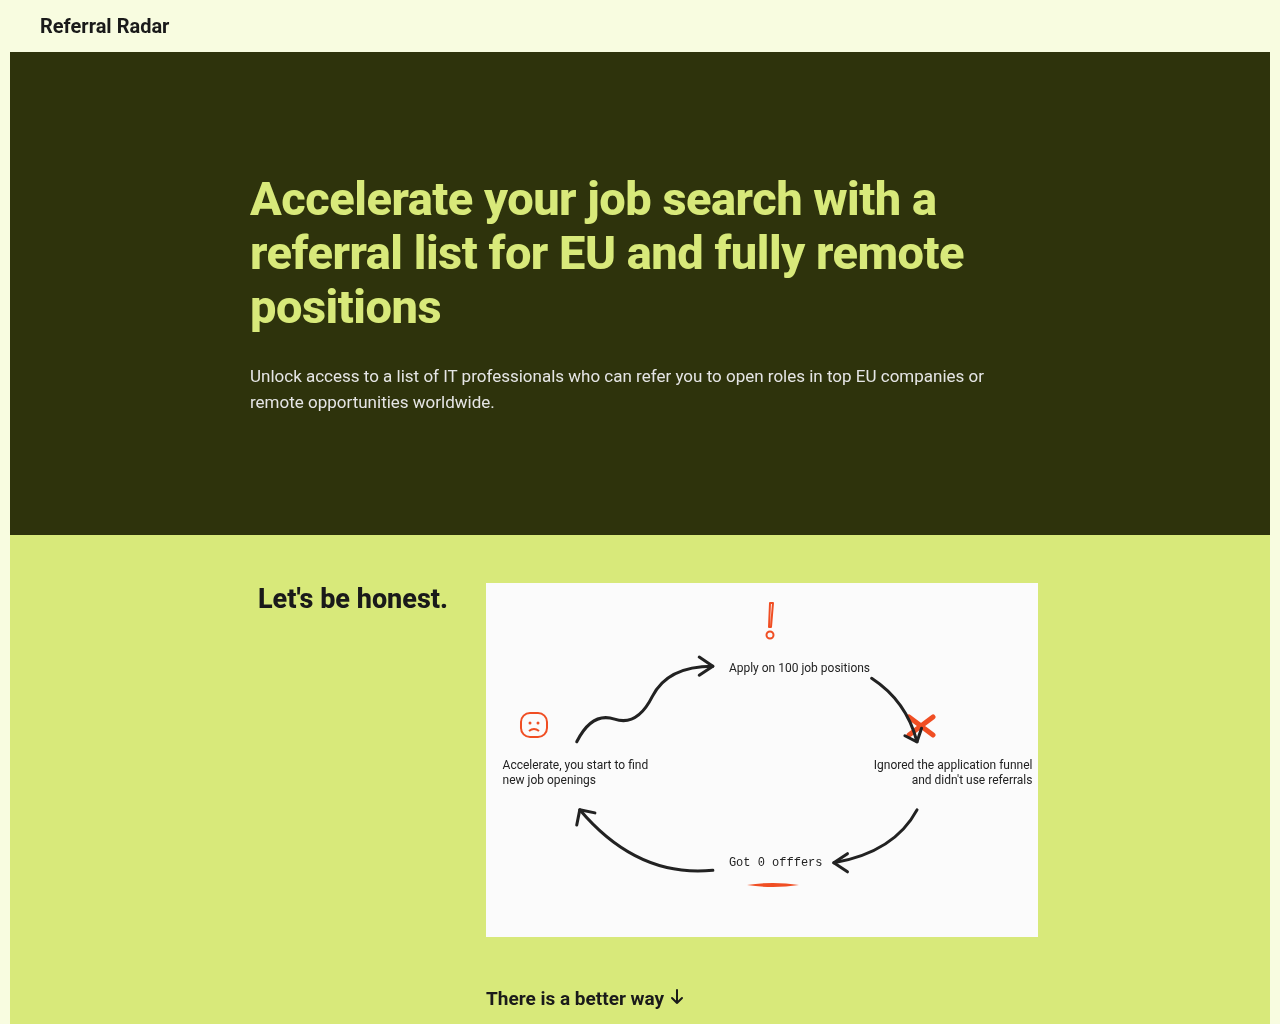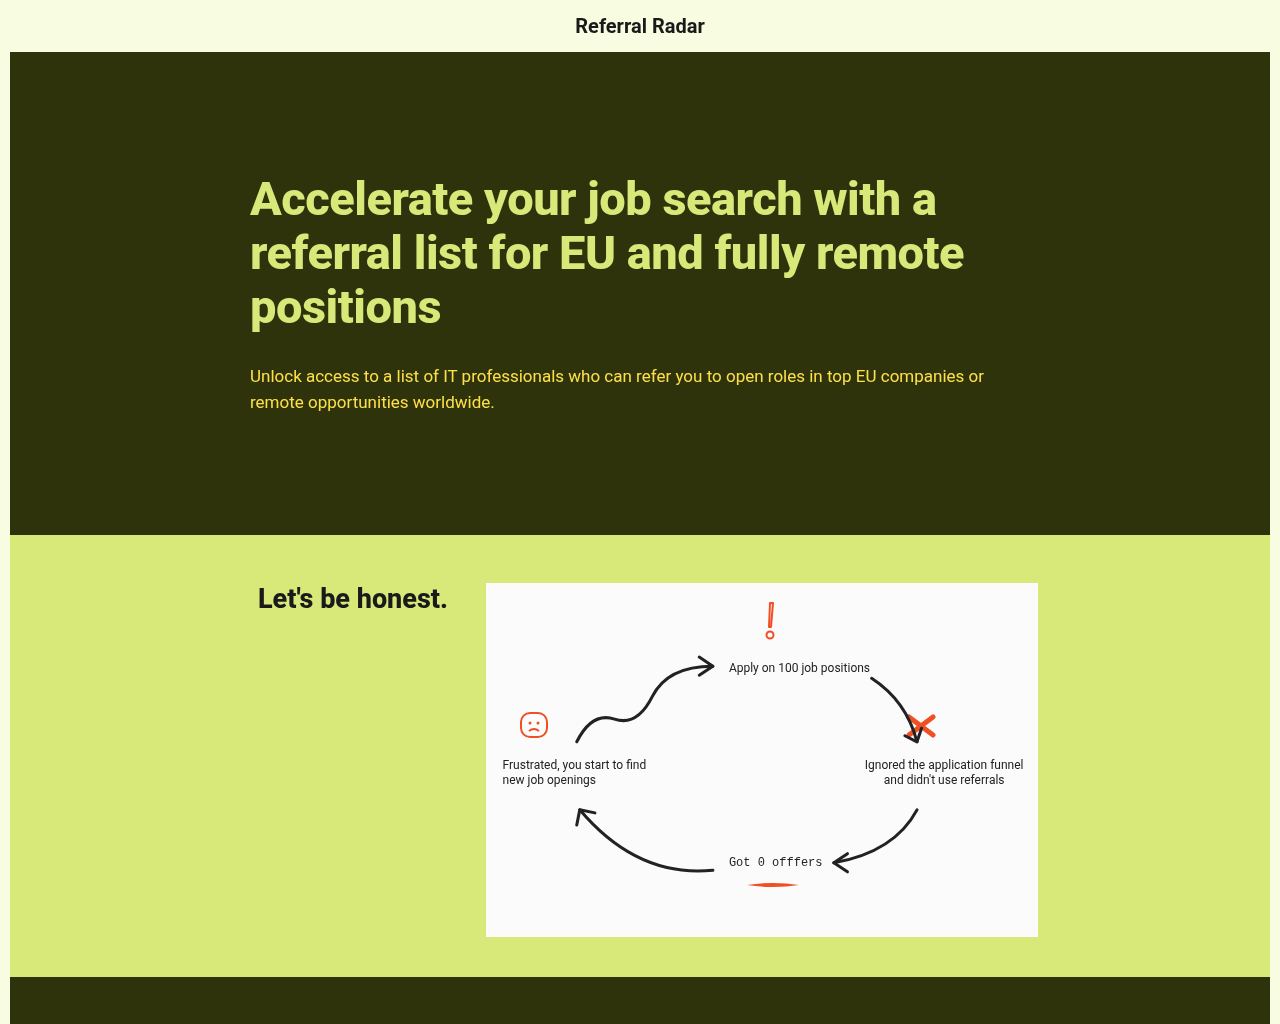--- a/index.html
+++ b/index.html
@@ -10,21 +10,20 @@
     body {
       font-family: -apple-system, BlinkMacSystemFont, "Segoe UI", Roboto, Helvetica, Arial, sans-serif;
       background: #f8fce0;
     }
     .page-wrap {
       padding: 0 10px;
     }
     .header {
       padding: 14px 40px;
       background: #f8fce0;
-      text-align: center;
     }
     .brand {
       font-weight: 700;
       font-size: 20px;
       color: #1a1a1a;
     }
     .hero {
       background: #2e330c;
       padding: 120px 0 120px 0;
     }
@@ -38,21 +37,21 @@
     }
     .hero-title {
       color: #d8e97a;
       font-size: 47px;
       font-weight: 800;
       line-height: 1.15;
       flex: 0 0 58%;
       letter-spacing: -0.5px;
     }
     .hero-sub {
-      color: #fde047;
+      color: #e5e5e5;
       font-size: 17px;
       line-height: 1.5;
       flex: 0 0 27%;
       padding-top: 6px;
     }
     .honest {
       background: #d8e97a;
       padding: 48px 0 40px 16px;
     }
     .honest-inner {
@@ -85,21 +84,21 @@
       position: relative;
       font-size: 12px;
       color: #222;
     }
     .d-label {
       position: absolute;
       line-height: 1.25;
       text-align: center;
     }
     .d-apply { top: 22%; left: 44%; }
-    .d-ignored { top: 49.5%; left: 67%; width: 32%; text-align: center; }
+    .d-ignored { top: 49.5%; left: 67%; width: 32%; text-align: right; }
     .d-offers { top: 77%; left: 44%; font-family: Liberation Mono, monospace; }
     .d-frustrated { top: 49.5%; left: 3%; width: 30%; text-align: left; }
     .d-icon { position: absolute; }
     .d-excl { top: 5%; left: 50%; }
     .d-x { top: 37%; left: 76%; }
     .d-face { top: 36%; left: 6%; }
     .d-underline { top: 83.5%; left: 47%; }
     .better-way {
       margin-top: 50px;
       font-size: 19px;
@@ -180,23 +179,31 @@
                 <path d="M62 150 l-2 10 M62 150 l10 2"></path>
 
                 <path d="M60 105 Q70 85 85 90 Q100 95 110 75 Q120 55 150 55"></path>
                 <path d="M150 55 l-9 -6 M150 55 l-9 6"></path>
               </g>
             </svg>
 
             <div class="d-label d-apply">Apply on 100 job positions</div>
             <div class="d-label d-ignored">Ignored the application funnel and didn't use referrals</div>
             <div class="d-label d-offers">Got 0 offfers</div>
-            <div class="d-label d-frustrated">Frustrated, you start to find new job openings</div>
+            <div class="d-label d-frustrated">Accelerate, you start to find new job openings</div>
           </div>
 
+          <div class="better-way">
+            <span>There is a better way</span>
+            <span>
+              <svg width="14" height="16" viewBox="0 0 14 16">
+                <path d="M7 1 L7 14 M7 14 L2 9 M7 14 L12 9" stroke="#1a1a1a" stroke-width="2" fill="none" stroke-linecap="round"></path>
+              </svg>
+            </span>
+          </div>
         </div>
       </div>
     </div>
   </section>
 
   <section class="footer-dark"></section>
 
 </div>
 
 </body></html>

